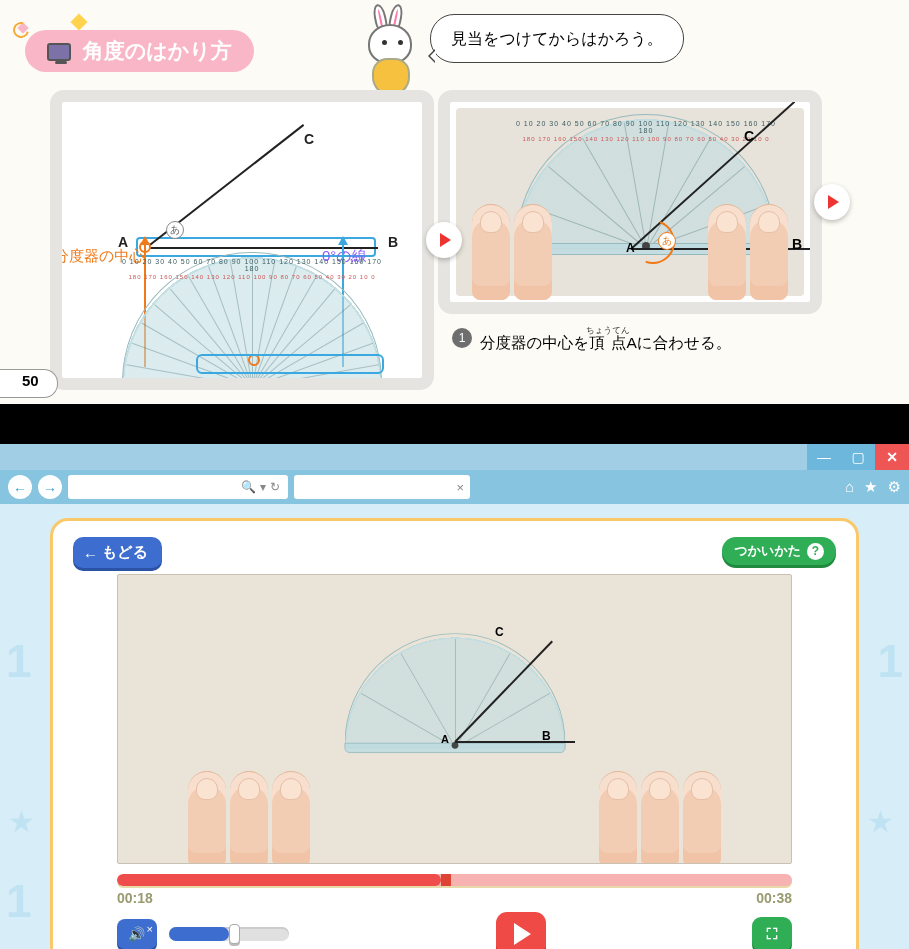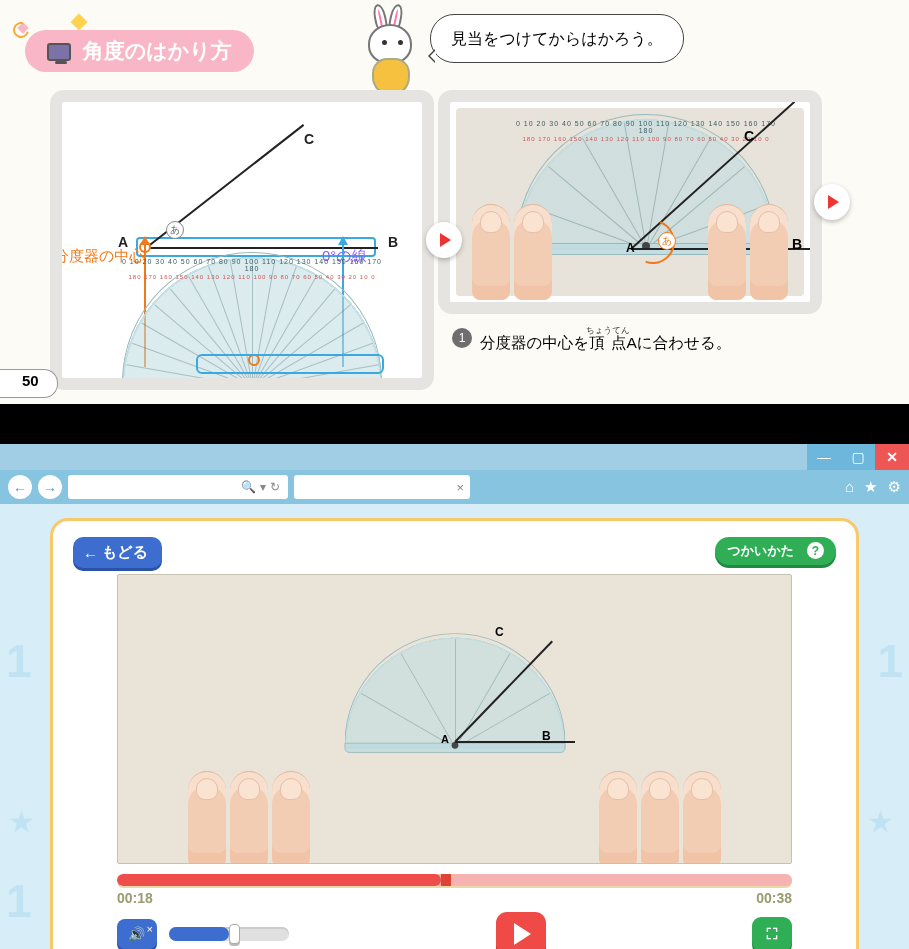--- a/index.html
+++ b/index.html
@@ -109,21 +109,21 @@
   .right-icons { margin-left:auto; display:flex; gap:10px; color:#fff; font-size:15px; }
 
   .app-body { background:#d7edf7; padding:14px 50px 20px; position:relative; }
   .deco-star { position:absolute; width:34px; height:34px; color:#bfe3f2; font-size:30px; }
   .frame { background:#fff; border:3px solid #f9c869; border-radius:18px; padding:16px 20px 22px; position:relative; }
 
   .frame-top { display:flex; justify-content:space-between; align-items:flex-start; }
   .back-btn { background:#3d6ecf; color:#fff; border-radius:10px; padding:6px 14px 6px 10px; font-size:15px; font-weight:bold;
               box-shadow: 0 3px 0 #2a53a5; display:flex; align-items:center; gap:4px;}
   .pub-btn  { background:#2fae56; color:#fff; border-radius:14px; padding:5px 12px; font-size:13px; font-weight:bold;
-              box-shadow:0 3px 0 #1f8a3e; display:flex; align-items:flex-start; gap:13px;}
+              box-shadow:0 3px 0 #1f8a3e; display:flex; align-items:center; gap:6px;}
   .pub-btn .q { width:17px;height:17px;border-radius:50%;background:#fff;color:#2fae56;display:inline-flex;align-items:center;justify-content:center;font-size:12px;}
 
   .video { margin:6px 44px 10px; height:290px; background:#e9e3d8; border:1px solid #c9c1b2; position:relative; border-radius:2px; overflow:hidden;}
   .video .fingers-L{left:70px;} .video .fingers-R{right:70px;}
   .vid-prot { position:absolute; left:50%; top:48px; transform:translateX(-50%) scale(.85); width:260px; height:135px;}
   .vid-C { position:absolute; top:50px; left:56%; font-size:12px; font-weight:600;}
   .vid-B { position:absolute; top:154px; left:63%; font-size:12px; font-weight:600;}
   .vid-A { position:absolute; top:158px; left:48%; font-size:11px; font-weight:600;}
   .vid-rayC{ position:absolute; width:140px; height:2px; background:#222; left:50%; top:166px; transform-origin:left; transform:rotate(-46deg);}
   .vid-rayB{ position:absolute; width:120px; height:2px; background:#222; left:50%; top:166px;}

